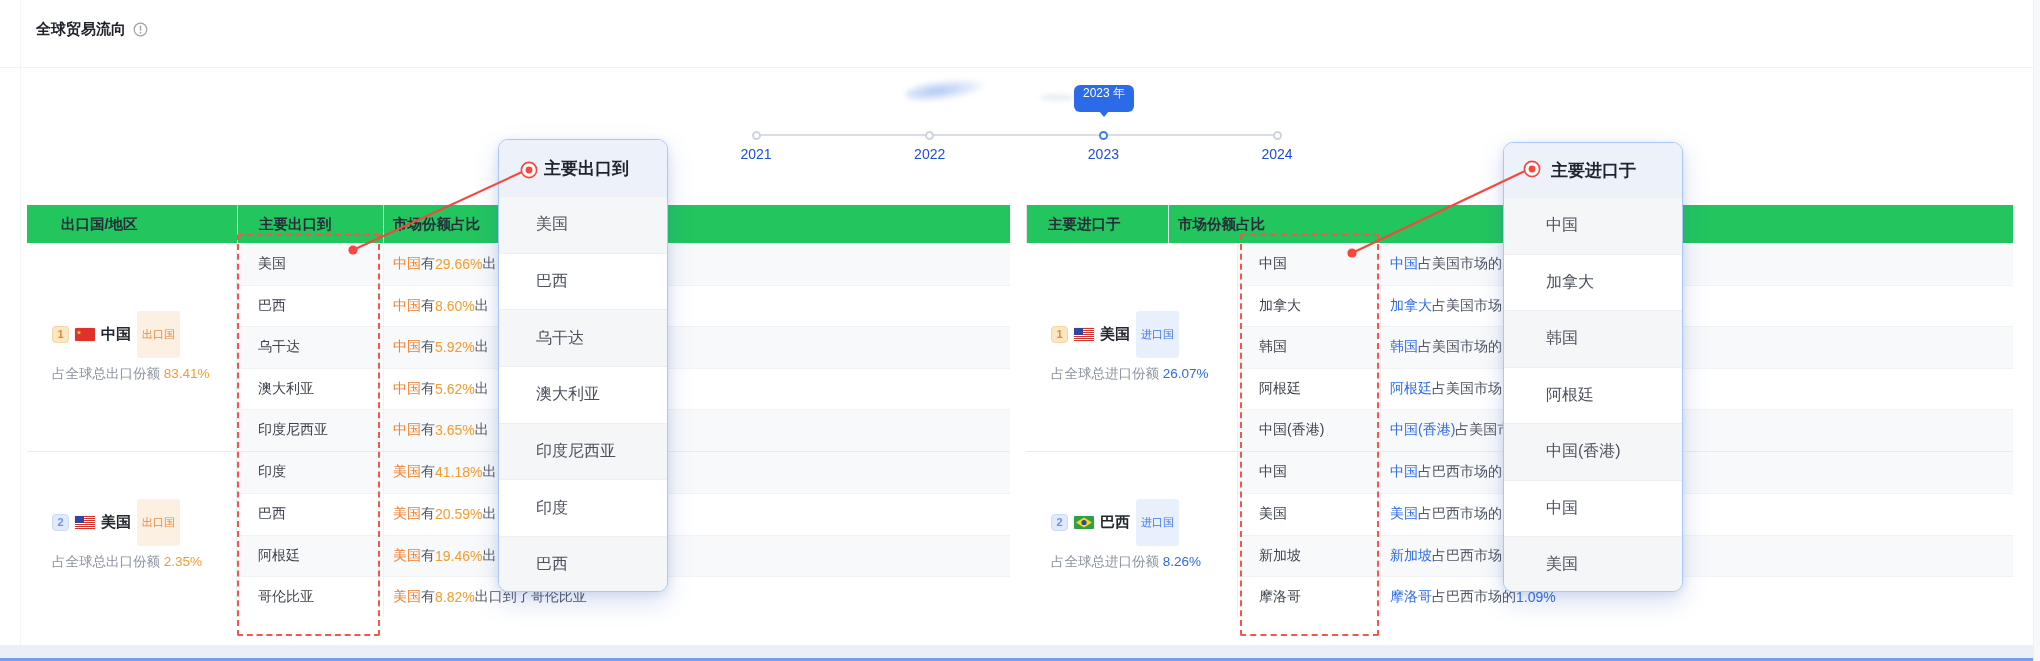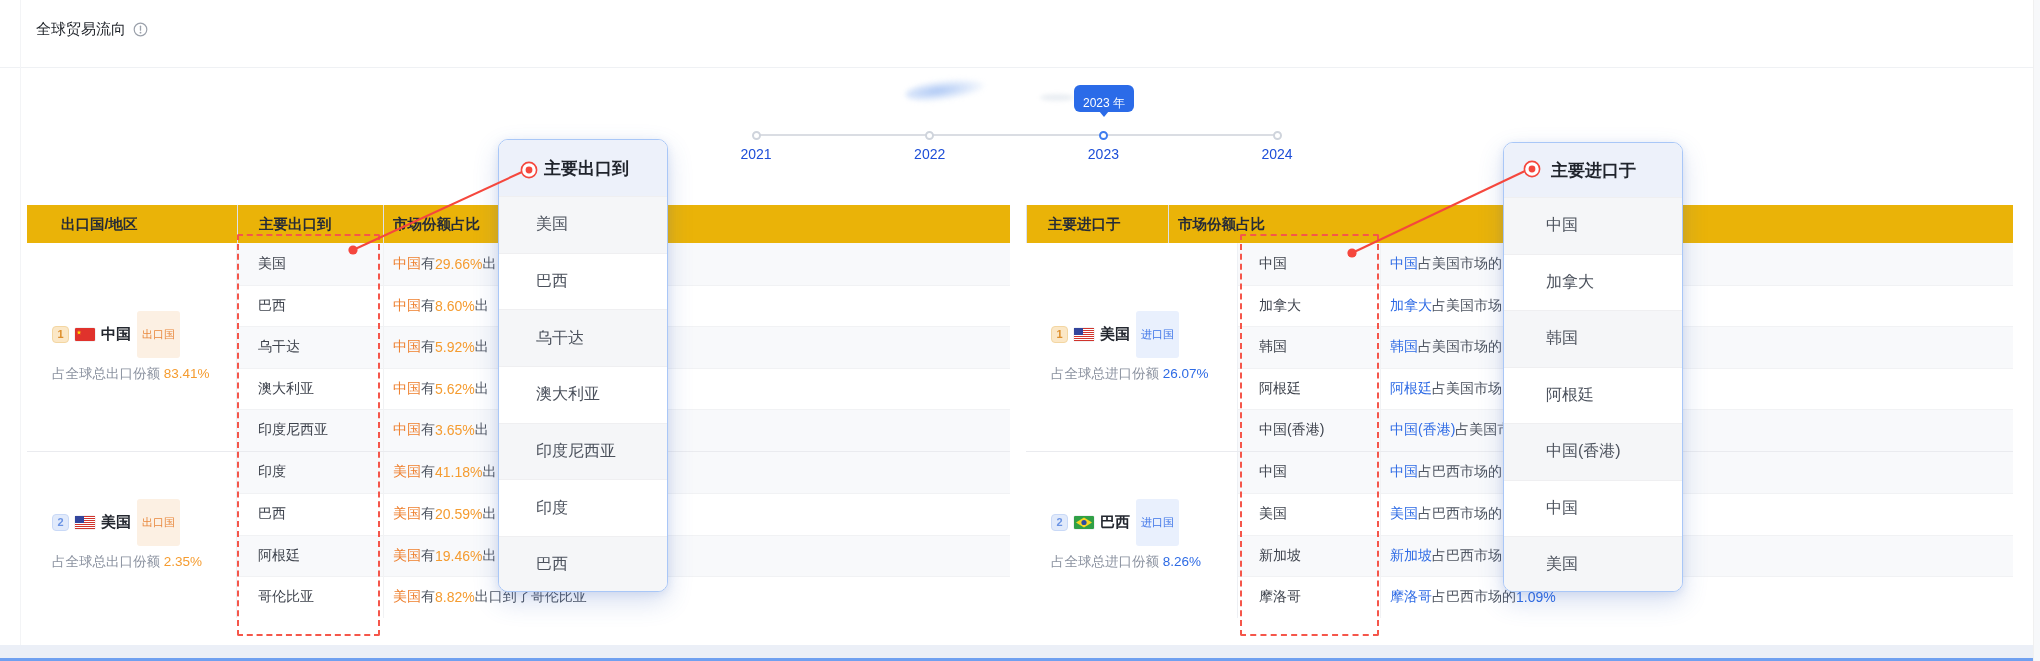--- a/index.html
+++ b/index.html
@@ -1,46 +1,46 @@
 <!DOCTYPE html>
 <html><head>
 <meta charset="utf-8">
 <style>
   html,body{margin:0;padding:0}
   body{width:2040px;height:661px;position:relative;overflow:hidden;background:#fff;
        font-family:"Liberation Sans","DejaVu Sans",sans-serif;color:#20242c;
        -webkit-font-smoothing:antialiased}
 
   
-  .topbar-title{position:absolute;left:36px;top:20px;font-size:15px;font-weight:400;color:#1f2329;
+  .topbar-title{position:absolute;left:36px;top:20px;font-size:15px;font-weight:700;color:#1f2329;
                 display:flex;align-items:center;gap:7px}
   .top-divider{position:absolute;left:0;top:67px;width:2040px;height:1px;background:#eff1f4}
   .left-edge{position:absolute;left:20px;top:0;width:1px;height:645px;background:#f3f4f6}
   .right-scroll{position:absolute;right:0;top:0;width:6px;height:661px;background:#f7f8fa;border-left:1px solid #f0f0f0}
 
   
   .slider-track{position:absolute;left:753px;top:134px;width:527px;height:2px;background:#dadde3;border-radius:2px}
   .slider-marker{position:absolute;width:9px;height:9px;border-radius:50%;background:#fff;border:2px solid #cfd4dc;box-sizing:border-box}
   .slider-marker.active{border-color:#3f7def}
   .slider-year{position:absolute;width:80px;text-align:center;font-size:14px;color:#1d4ed8}
   .year-tooltip{position:absolute;left:1074px;top:85px;width:60px;height:27px;border-radius:6px;
-                color:#fff;font-size:12px;display:flex;align-items:flex-end;justify-content:center;z-index:20}
+                color:#fff;font-size:12px;display:flex;align-items:flex-start;justify-content:center;z-index:20}
   .year-tooltip .tip-arrow{position:absolute;left:50%;bottom:-5px;margin-left:-5px;width:0;height:0;
                 border-left:5px solid transparent;border-right:5px solid transparent;border-top:6px solid #2b6be8}
   .map-artifact{position:absolute;left:905px;top:80px;width:80px;height:20px;border-radius:50%;
                 background:radial-gradient(ellipse at 40% 50%, rgba(100,150,235,.55), rgba(150,185,240,.18) 60%, transparent 75%);
                 filter:blur(2.5px);transform:rotate(-7deg)}
   .map-artifact2{position:absolute;left:1040px;top:94px;width:34px;height:7px;border-radius:50%;
                 background:rgba(140,160,190,.18);filter:blur(2px)}
 
   
   .card{position:absolute;top:205px;height:438px;overflow:hidden;background:#fff;z-index:10}
   .card .bar{height:27px;border-radius:3px 3px 0 0;display:flex;align-items:center;gap:7px;padding-left:22px;
              color:#fff;font-size:14px;font-weight:700}
-  .cols{height:38px;background:#eab308;display:flex;align-items:stretch}
+  .cols{height:38px;background:#22c55e;display:flex;align-items:stretch}
   .colcell{display:flex;align-items:center;font-size:14.5px;font-weight:700;color:#252b37;box-sizing:border-box}
   .colcell.c1{padding-left:34px}
   .colcell.c2{padding-left:21px;border-left:1px solid #dce1ec}
   .colcell.c3{padding-left:9px;border-left:1px solid #dce1ec;flex:1}
   .group{display:flex;align-items:stretch;border-top:1px solid #eaebef}
   .group:first-child{border-top:none}
   .gcell{background:#fff;border-right:1px solid #eef0f4;box-sizing:border-box;display:flex;flex-direction:column;
          justify-content:center;padding-left:25px;gap:7px}
   .gline1{display:flex;align-items:center;gap:6px}
   .rank{width:17px;height:17px;border-radius:4px;font-size:11px;font-weight:700;display:flex;align-items:center;justify-content:center;box-sizing:border-box}

